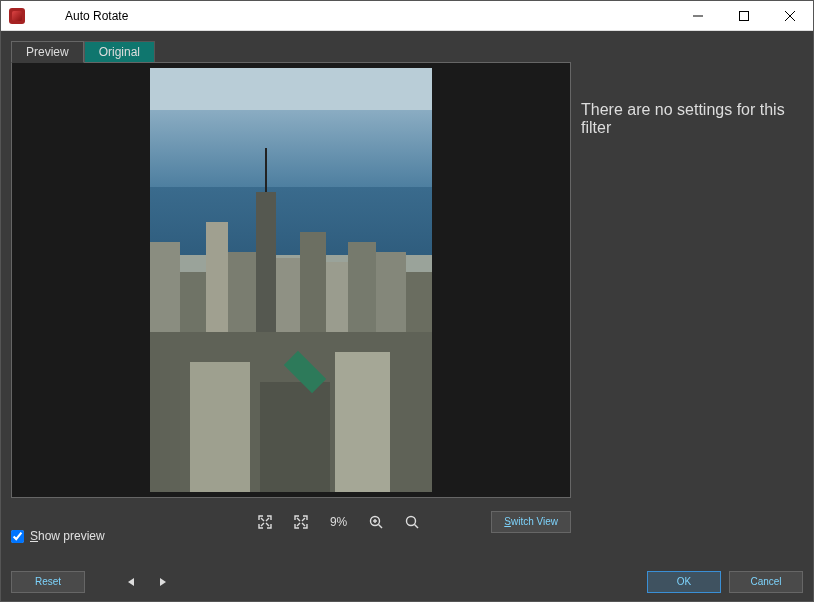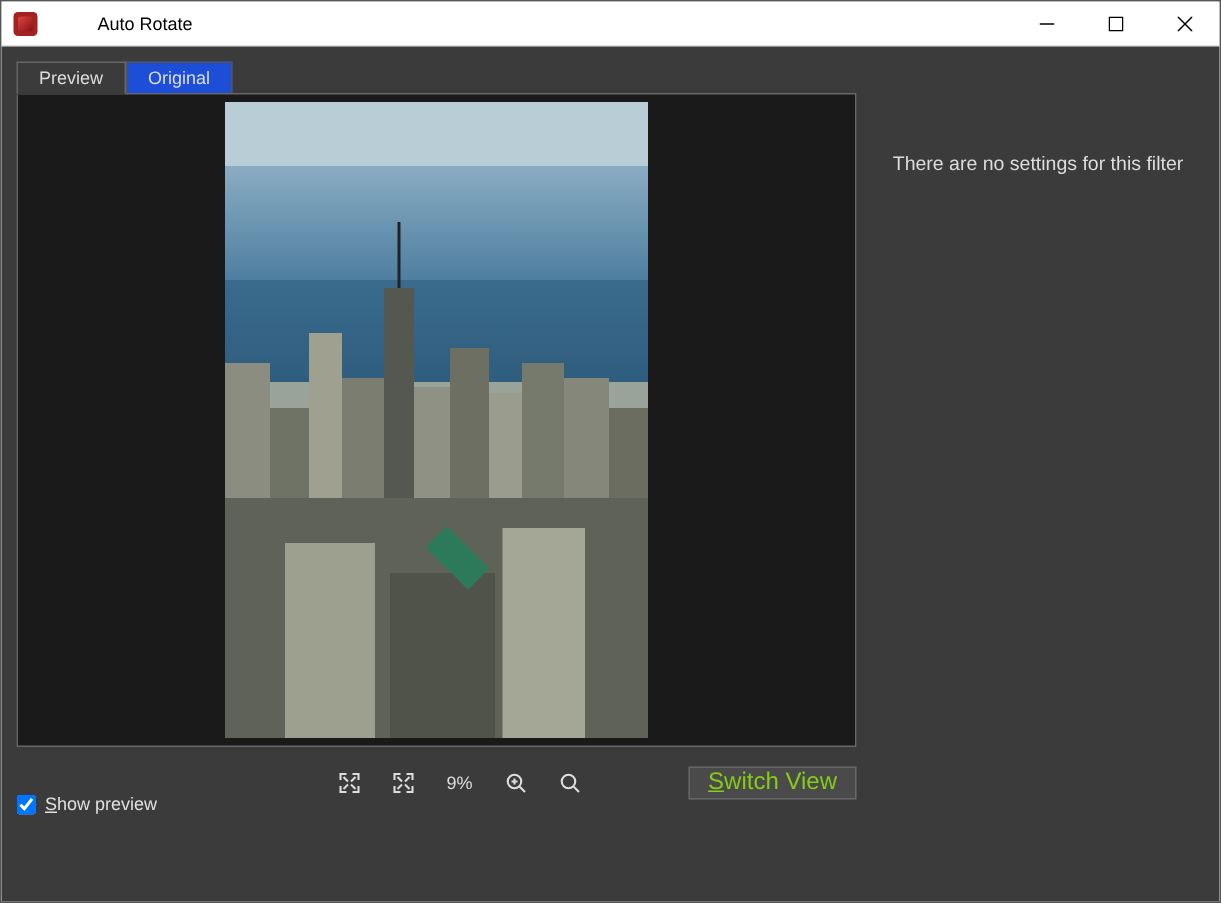--- a/index.html
+++ b/index.html
@@ -66,32 +66,32 @@
   }
   .right-col {
     flex: 1;
     display: flex;
     align-items: flex-start;
     justify-content: center;
     padding-top: 60px;
   }
   .no-settings {
     color: #ddd;
-    font-size: 13px;
+    font-size: 16px;
   }
 
   
   .tabs {
     display: flex;
     height: 22px;
   }
   .tab {
     padding: 3px 14px;
     font-size: 12px;
-    background: #1d4ed8;
+    background: #0f766e;
     border: 1px solid #2a2a2a;
     border-bottom: none;
     color: #ddd;
     margin-right: 0;
   }
   .tab.active {
     background: #3b3b3b;
     border: 1px solid #666;
     border-bottom: 1px solid #3b3b3b;
     position: relative;
@@ -179,23 +179,23 @@
   .icon-btn {
     width: 22px; height: 22px;
     display: flex; align-items: center; justify-content: center;
     color: #ddd;
   }
   .icon-btn svg { width: 14px; height: 14px; }
   .zoom-pct { color: #ddd; font-size: 12px; padding: 0 4px; }
   .btn {
     background: #4a4a4a;
     border: 1px solid #666;
-    color: #84cc16;
+    color: #7dd3fc;
     padding: 3px 12px;
-    font-size: 16px;
+    font-size: 10px;
     min-width: 74px;
     text-align: center;
     height: 22px;
     line-height: 14px;
   }
   .btn.primary {
     border: 1px solid #3a8fd6;
     background: #3f5260;
   }
 
@@ -312,13 +312,30 @@
         </div>
         <button class="btn"><span style="text-decoration:underline">S</span>witch View</button>
       </div>
     </div>
 
     <div class="right-col">
       <div class="no-settings">There are no settings for this filter</div>
     </div>
   </div>
 
+  <div class="bottom-row">
+    <button class="btn">Reset</button>
+    <div style="width:20px"></div>
+    <div class="arrow-btn">
+      <svg viewBox="0 0 12 12" fill="currentColor">
+          <path d="M8 2 L2 6 L8 10 Z"></path>
+        </svg>
+    </div>
+    <div class="arrow-btn">
+      <svg viewBox="0 0 12 12" fill="currentColor">
+          <path d="M4 2 L10 6 L4 10 Z"></path>
+        </svg>
+    </div>
+    <div class="gap"></div>
+    <button class="btn primary">OK</button>
+    <button class="btn">Cancel</button>
+  </div>
 </div>
 
 </body></html>

